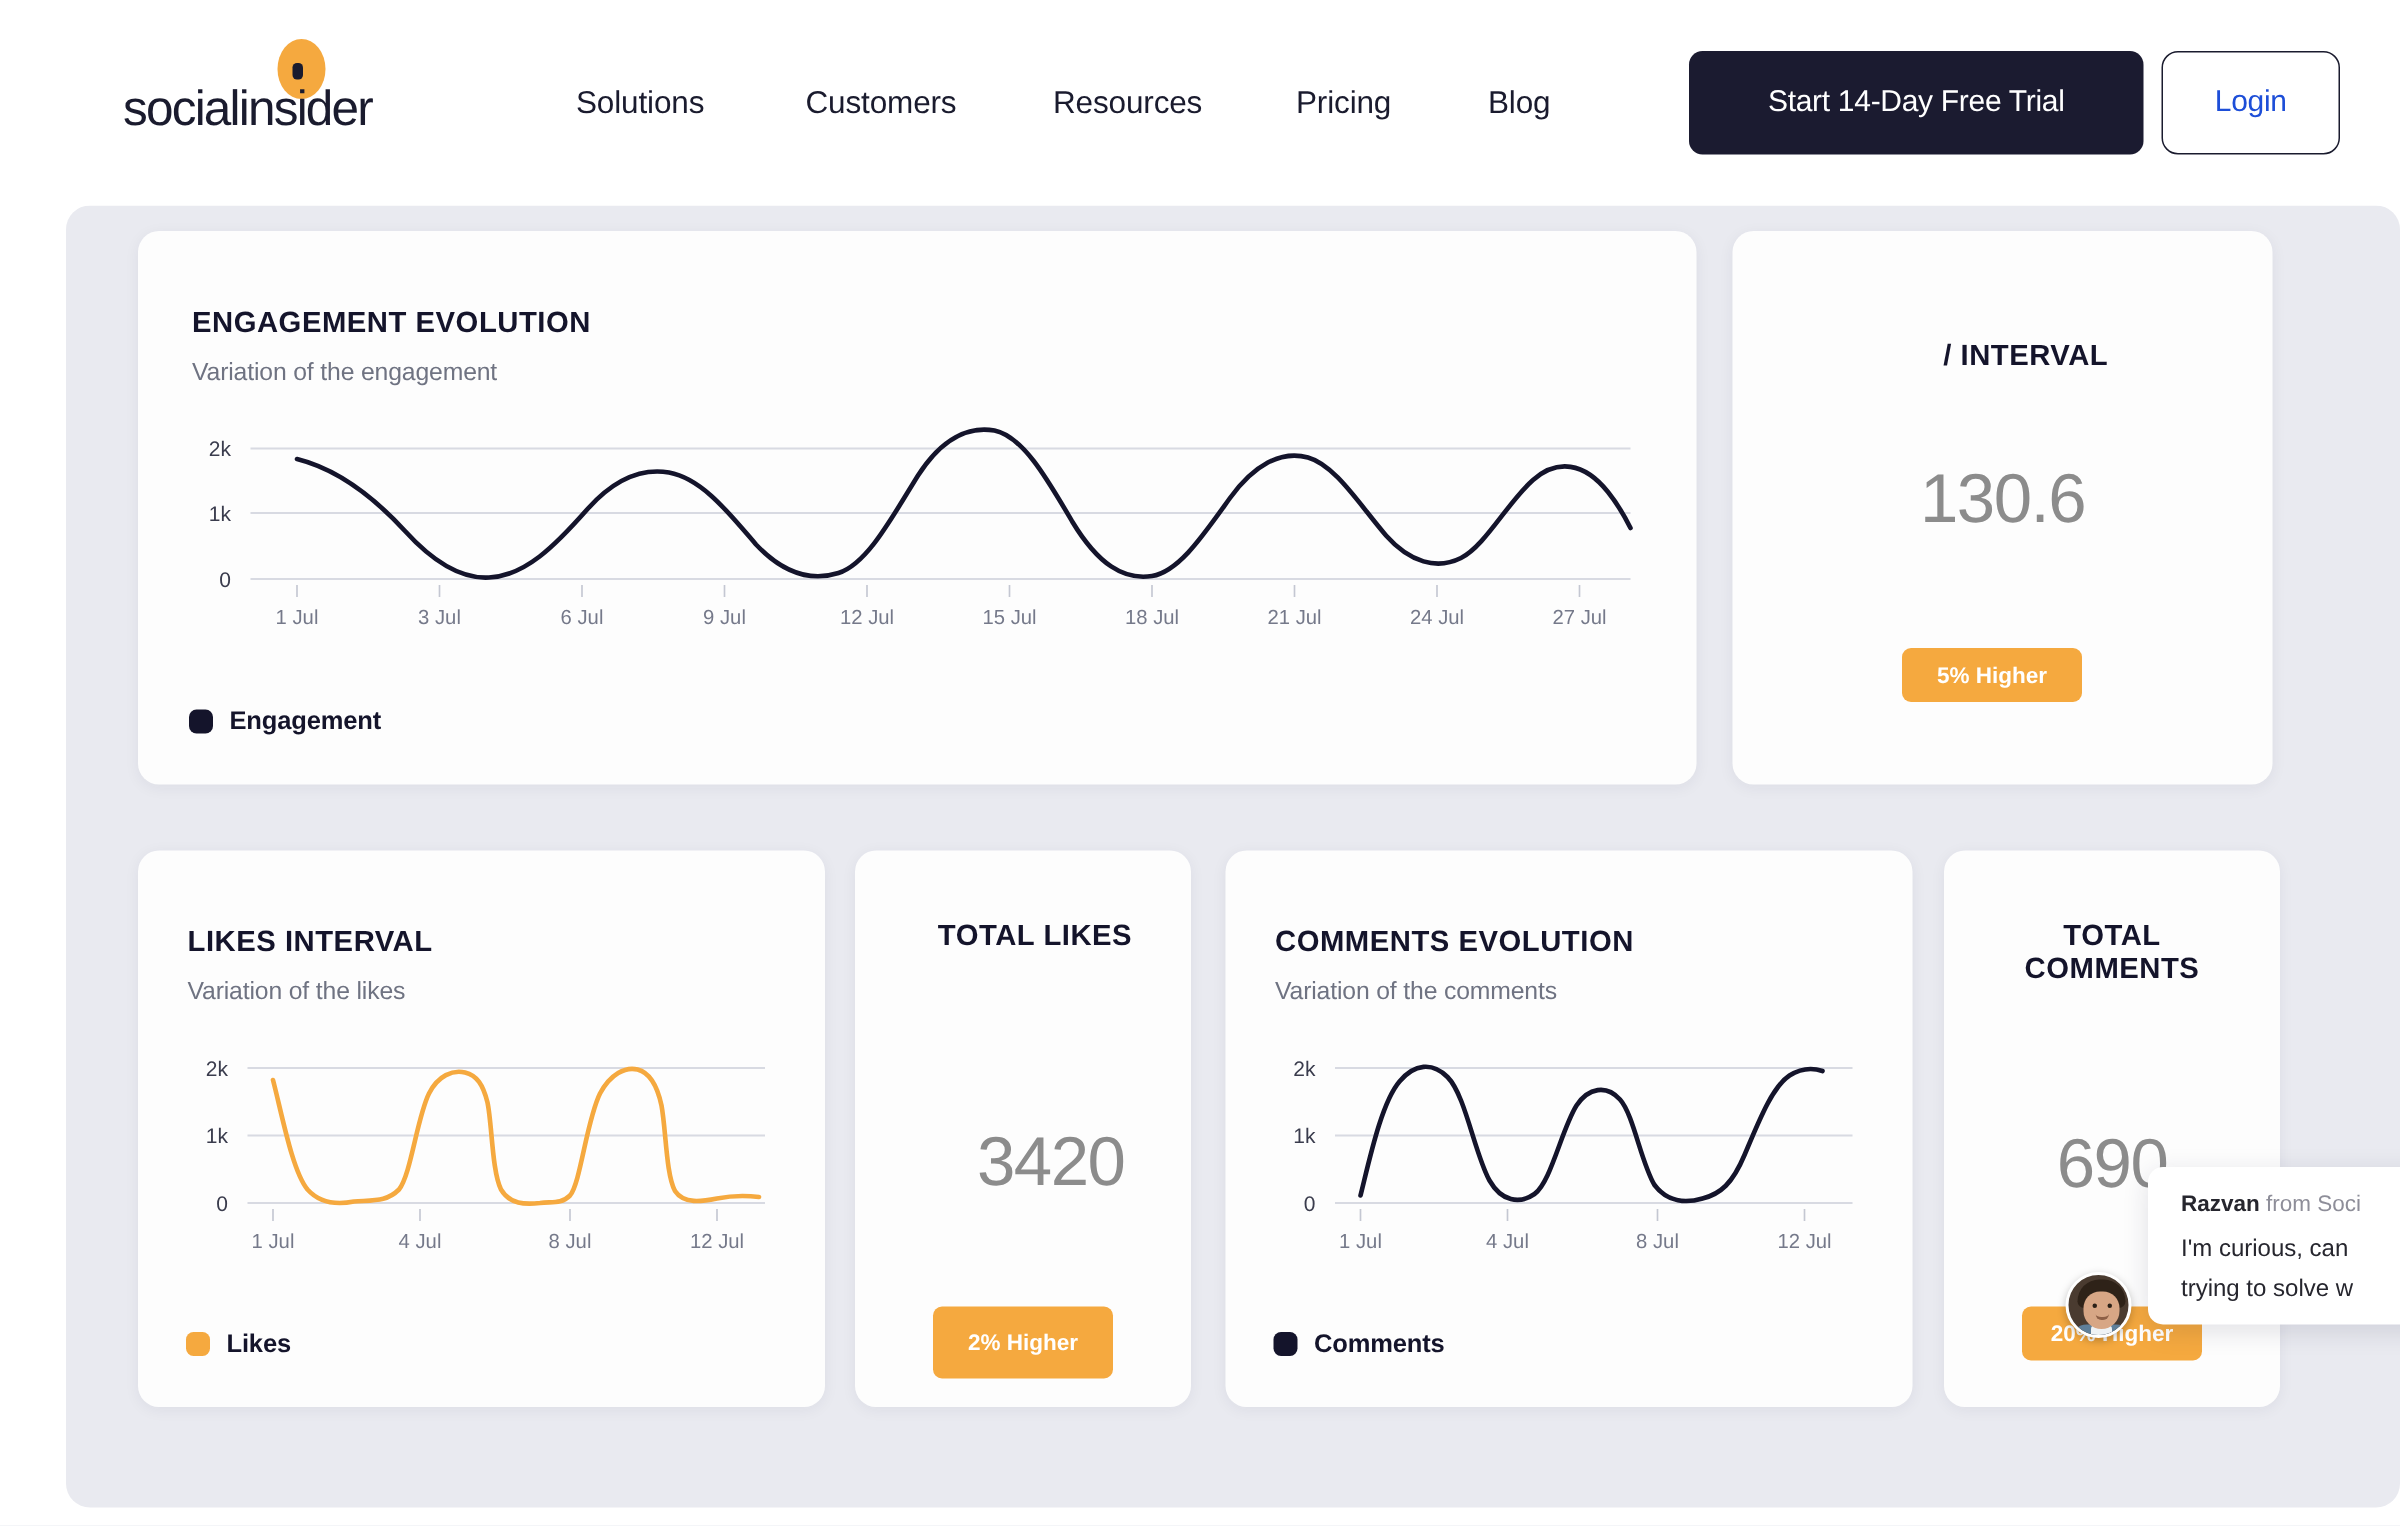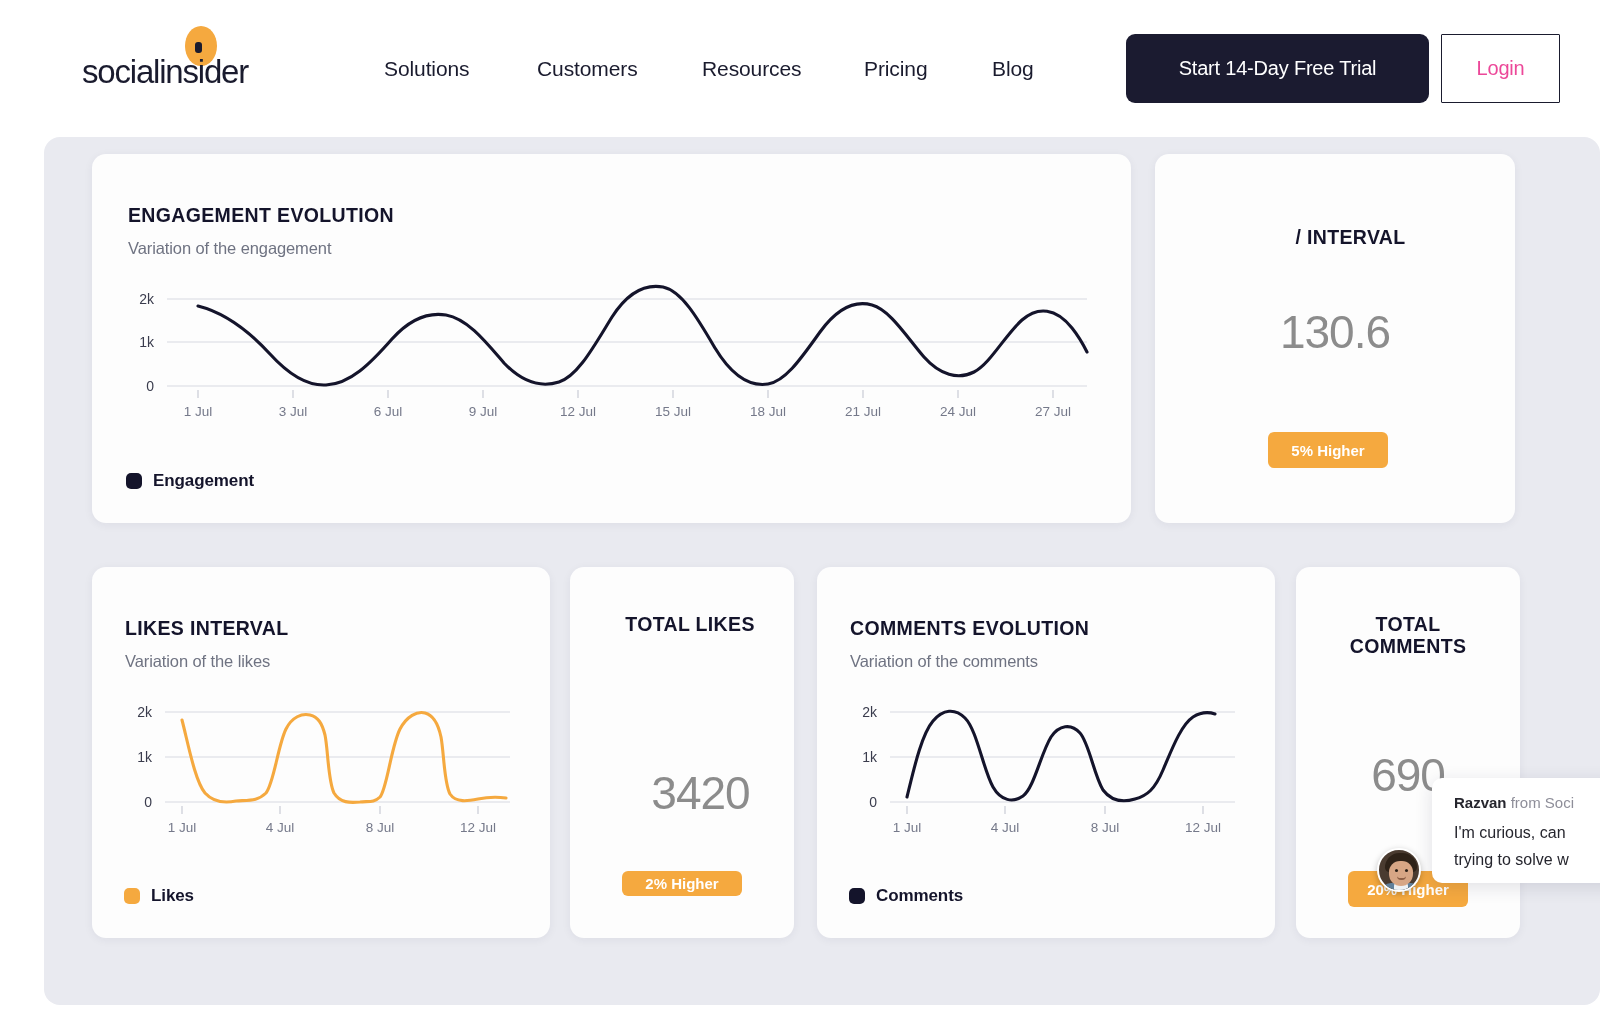--- a/index.html
+++ b/index.html
@@ -45,22 +45,22 @@
     position:absolute; right:40px; top:34px;
     display:flex; align-items:center; gap:12px;
   }
   .btn-trial{
     width:303px; height:69px; background:#1b1b30; color:#ffffff;
     border-radius:9px; font-size:20px; display:flex;
     align-items:center; justify-content:center; cursor:pointer;
     letter-spacing:-0.2px;
   }
   .btn-login{
-    width:119px; height:69px; background:#ffffff; color:#ec4899;
-    border:1.5px solid #1a1b2e; border-radius:1px; font-size:20px;
+    width:119px; height:69px; background:#ffffff; color:#1d4ed8;
+    border:1.5px solid #1a1b2e; border-radius:11px; font-size:20px;
     display:flex; align-items:center; justify-content:center; cursor:pointer;
     letter-spacing:-0.2px;
   }
 
   
   .dash-shell{
     position:absolute; left:44px; top:137px;
     width:1556px; height:868px;
     background:#e9eaf0;
     border-radius:16px;
@@ -247,22 +247,22 @@
     </svg>
 
     <div class="legend" style="position:absolute; left:32px; top:319px;">
       <div class="legend-dot" style="background:#F5A93F;"></div>
       <div class="legend-label">Likes</div>
     </div>
   </div>
 
   <div class="card" style="left:526px; top:430px; width:224px; height:371px;">
     <div class="card-title center" style="position:absolute; left:0; top:46px; width:100%;padding-left:16px;">TOTAL LIKES</div>
-    <div class="big-number" style="position:absolute; left:0; top:203px; width:100%;padding-left:37px;">3420</div>
-    <div class="badge" style="position:absolute; left:52px; top:304px; width:120px; height:25px;">2% Higher</div>
+    <div class="big-number" style="position:absolute; left:0; top:184px; width:100%;padding-left:37px;">3420</div>
+    <div class="badge" style="position:absolute; left:52px; top:304px; width:120px; height:48px;">2% Higher</div>
   </div>
 
   <div class="card" style="left:773px; top:430px; width:458px; height:371px;">
     <div class="card-title" style="position:absolute; left:33px; top:50px;">COMMENTS EVOLUTION</div>
     <div class="card-sub" style="position:absolute; left:33px; top:85px;">Variation of the comments</div>
 
     <svg class="chart-svg" style="position:absolute; left:18px; top:130px;" width="430" height="160" viewBox="0 0 430 160">
       <line x1="55" y1="15" x2="400" y2="15" stroke="#d8dae2" stroke-width="1.2"></line>
       <line x1="55" y1="60" x2="400" y2="60" stroke="#d8dae2" stroke-width="1.2"></line>
       <line x1="55" y1="105" x2="400" y2="105" stroke="#d8dae2" stroke-width="1.2"></line>

